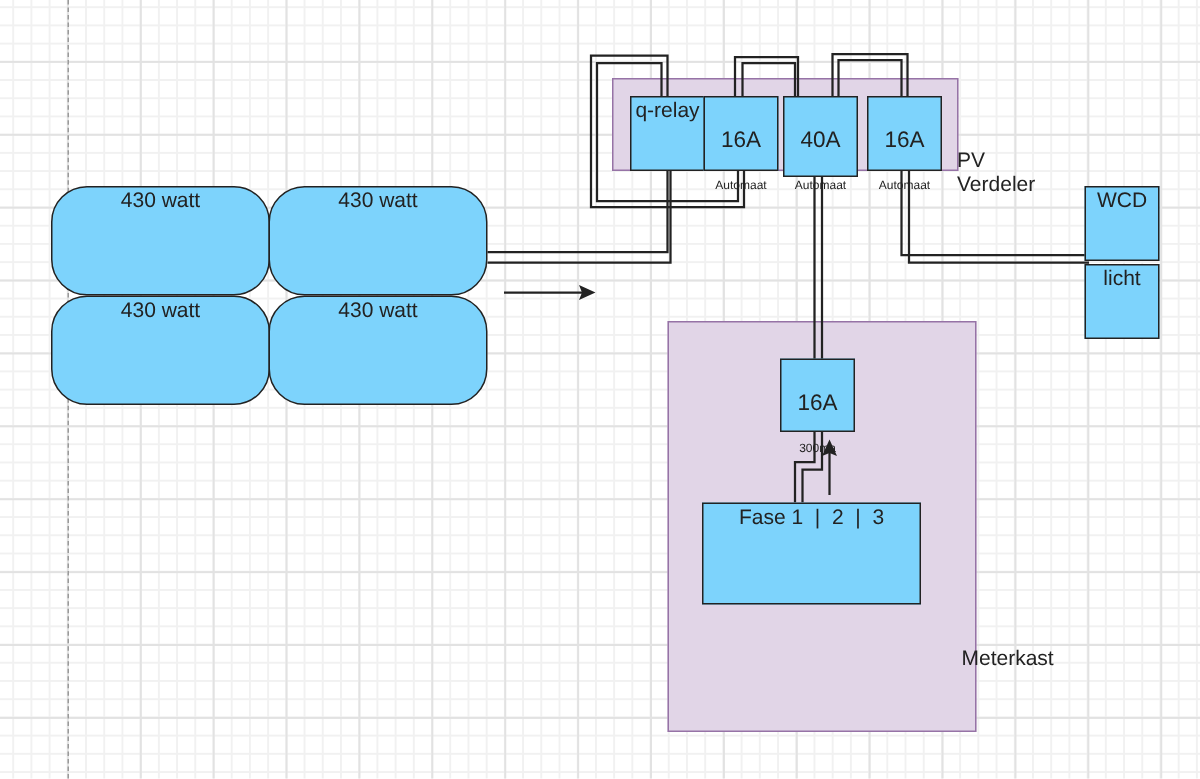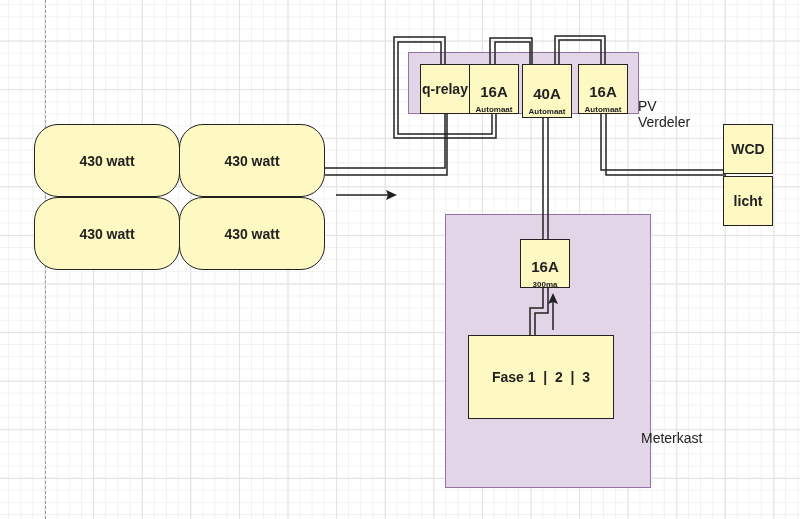--- a/index.html
+++ b/index.html
@@ -12,25 +12,25 @@
       linear-gradient(to right, #f1f1f1 1px, transparent 1px),
       linear-gradient(to bottom, #f1f1f1 1px, transparent 1px);
     background-size: 48.6px 48.6px, 48.6px 48.6px, 12.15px 12.15px, 12.15px 12.15px;
     background-position: -4px -8px, -4px -8px, -4px -8px, -4px -8px;
     font-family: "Liberation Sans", sans-serif;
     color:#222;
   }
   .page-line { position:absolute; left:45px; top:0; width:0; height:519px; border-left:1px dashed #9a9a9a; }
   svg.wires { position:absolute; left:0; top:0; width:800px; height:519px; pointer-events:none; }
   .container-box { position:absolute; background:#e1d5e7; border:1px solid #9673a6; box-sizing:border-box; }
-  .box { position:absolute; background:#fef9c3; border:1.5px solid #222; box-sizing:border-box;
-         display:flex; flex-direction:column; align-items:center; justify-content:center; text-align:center;font-weight:bold; }
+  .box { position:absolute; background:#7dd3fc; border:1.5px solid #222; box-sizing:border-box;
+         display:flex; flex-direction:column; align-items:center; text-align:center; }
   .panel { border-radius:24px; font-size:14px; }
   .brk-big { font-size:15px; line-height:18px;margin-top:20px; }
-  .brk-small { font-size:8px; line-height:10px; margin-top:4px; }
+  .brk-small { font-size:8px; line-height:10px; margin-top:16px; }
   .label { position:absolute; font-size:14px; text-align:left; line-height:16px; }
 </style>
 </head>
 <body>
 
 <div class="page-line"></div>
 
 <div class="container-box" style="left:408px; top:52px; width:231px; height:62px;"></div>
 
 <div class="container-box" style="left:445px; top:214px; width:206px; height:274px;"></div>
@@ -104,17 +104,17 @@
   <span style="font-size:14px;">WCD</span>
 </div>
 <div class="box" style="left:723px; top:176px; width:50px; height:50px;">
   <span style="font-size:14px;">licht</span>
 </div>
 
 <div class="box" style="left:520px; top:239px; width:50px; height:49px;">
   <span class="brk-big">16A</span>
   <span class="brk-small">300ma</span>
 </div>
-<div class="box" style="left:468px; top:335px; width:146px; height:84px;">
+<div class="box" style="left:468px; top:335px; width:146px; height:68px;">
   <span style="font-size:14px; white-space:pre;">Fase 1  |  2  |  3</span>
 </div>
 
 <div class="label" style="left:641px; top:430px; width:70px; text-align:left;">Meterkast</div>
 
 </body></html>

